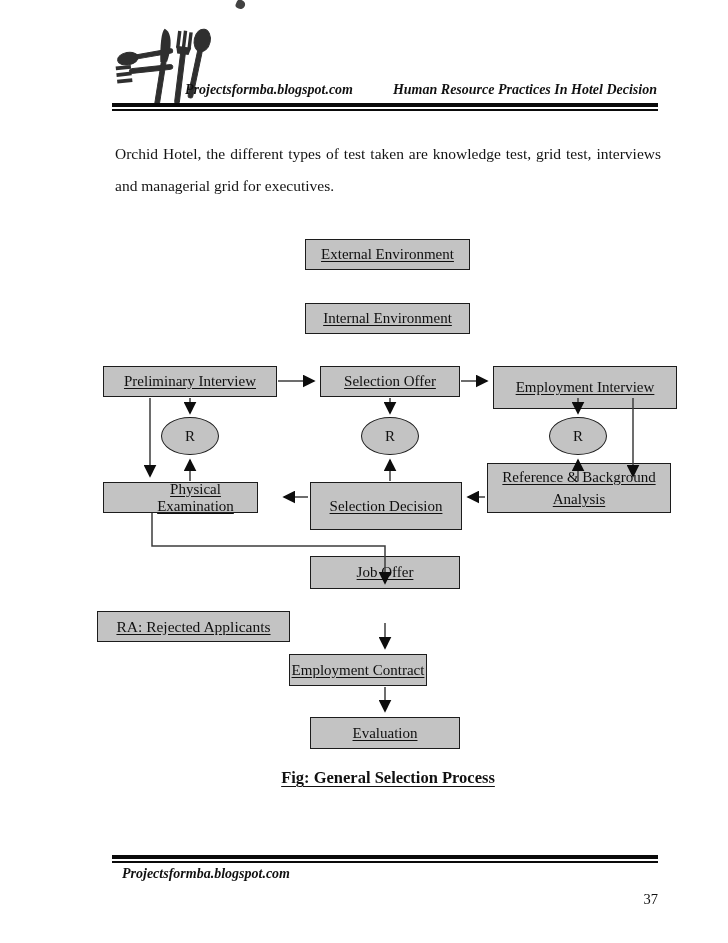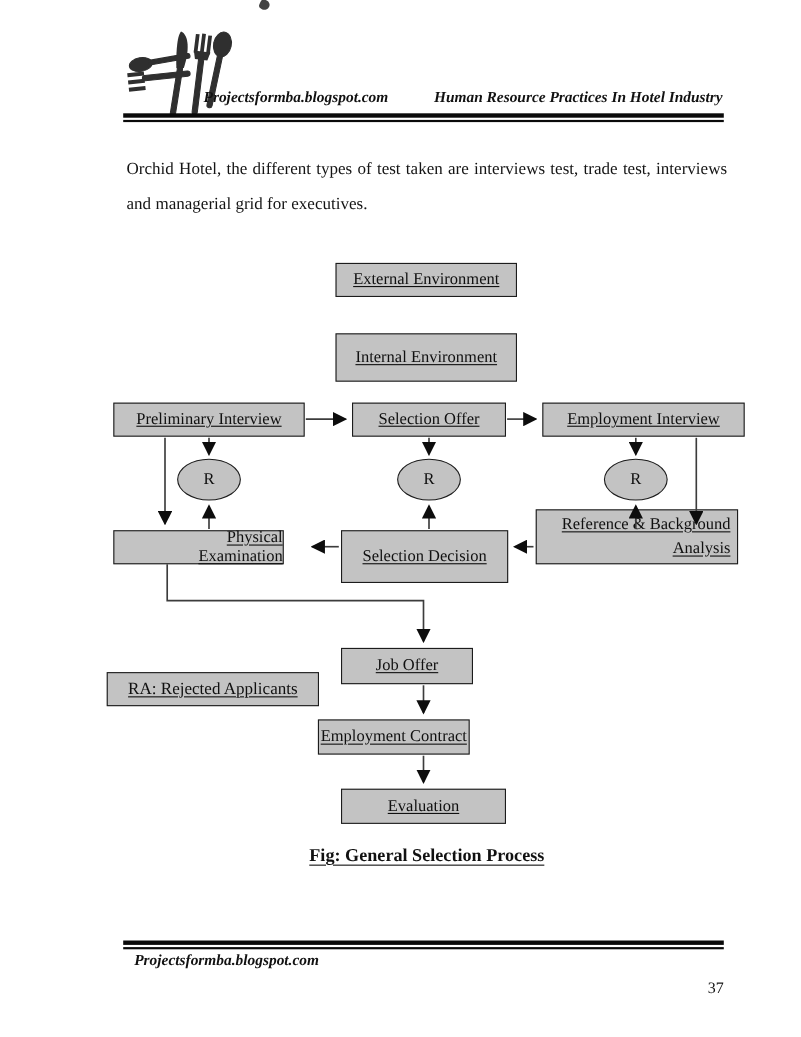--- a/index.html
+++ b/index.html
@@ -18,30 +18,30 @@
   .rule-thin{position:absolute;left:112px;width:546px;height:1.6px;background:#0a0a0a;}
   #hdr-rule-a{top:103px;} #hdr-rule-b{top:109px;}
   #ftr-rule-a{top:855px;} #ftr-rule-b{top:861px;}
   
   .para{position:absolute;left:115px;top:138px;width:546px;font-size:15.5px;
         line-height:32px;text-align:justify;color:#141414;}
   
   .node{position:absolute;background:#c3c3c3;border:1.6px solid #1c1c1c;
         display:flex;align-items:center;justify-content:center;text-align:center;
         font-size:15px;color:#101010;box-sizing:border-box;}
-  .node span{text-decoration:underline;text-underline-offset:2px;text-align:right;}
+  .node span{text-decoration:underline;text-underline-offset:2px;}
   #n-ext{left:305px;top:239px;width:165px;height:31px;}
-  #n-int{left:305px;top:303px;width:165px;height:44px;}
+  #n-int{left:305px;top:303px;width:165px;height:31px;}
   #n-pre{left:103px;top:366px;width:174px;height:31px;}
   #n-sel{left:320px;top:366px;width:140px;height:31px;}
-  #n-emp{left:493px;top:366px;width:184px;height:31px;}
+  #n-emp{left:493px;top:366px;width:184px;height:43px;}
   #n-phy{left:103px;top:482px;width:155px;height:31px;padding-left:30px;}
   #n-dec{left:310px;top:482px;width:152px;height:48px;}
   #n-ref{left:487px;top:463px;width:184px;height:50px;line-height:22px;padding:2px 6px;}
-  #n-job{left:310px;top:589px;width:120px;height:33px;}
+  #n-job{left:310px;top:556px;width:150px;height:33px;}
   #n-ra {left:97px; top:611px;width:193px;height:31px;font-size:15.5px;}
   #n-con{left:289px;top:654px;width:138px;height:32px;}
   #n-eva{left:310px;top:717px;width:150px;height:32px;}
   .rball{position:absolute;width:58px;height:38px;background:#c3c3c3;border:1.4px solid #1c1c1c;
          border-radius:50%;display:flex;align-items:center;justify-content:center;
          font-size:15px;color:#101010;box-sizing:border-box;}
   #r1{left:161px;top:417px;} #r2{left:361px;top:417px;} #r3{left:549px;top:417px;}
   .connectors{position:absolute;left:0;top:0;width:728px;height:943px;pointer-events:none;}
   .caption{position:absolute;left:115px;top:768px;width:546px;text-align:center;
            font-size:16.5px;font-weight:bold;}
@@ -78,25 +78,25 @@
       <rect x="69.5" y="27" width="5" height="56" rx="2.5"></rect>
     </g>
 
     <g transform="rotate(12 90 45)">
       <ellipse cx="88" cy="15" rx="8.5" ry="12"></ellipse>
       <rect x="85.5" y="25" width="5" height="52" rx="2.5"></rect>
     </g>
   </g>
 </svg>
 <div class="hdr-site">Projectsformba.blogspot.com</div>
-<div class="hdr-title">Human Resource Practices In Hotel Industry</div>
+<div class="hdr-title">Human Resource Practices In Hotel Decision</div>
 <div id="hdr-rule-a" class="rule-thick"></div>
 <div id="hdr-rule-b" class="rule-thin"></div>
 
-<div class="para">Orchid Hotel, the different types of test taken are interviews test, trade test, interviews and managerial grid for executives.</div>
+<div class="para">Orchid Hotel, the different types of test taken are knowledge test, grid test, interviews and managerial grid for executives.</div>
 
 <div id="n-ext" class="node">
     <span>External Environment</span>
   </div>
 <div id="n-int" class="node">
     <span>Internal Environment</span>
   </div>
 <div id="n-pre" class="node">
     <span>Preliminary Interview</span>
   </div>

